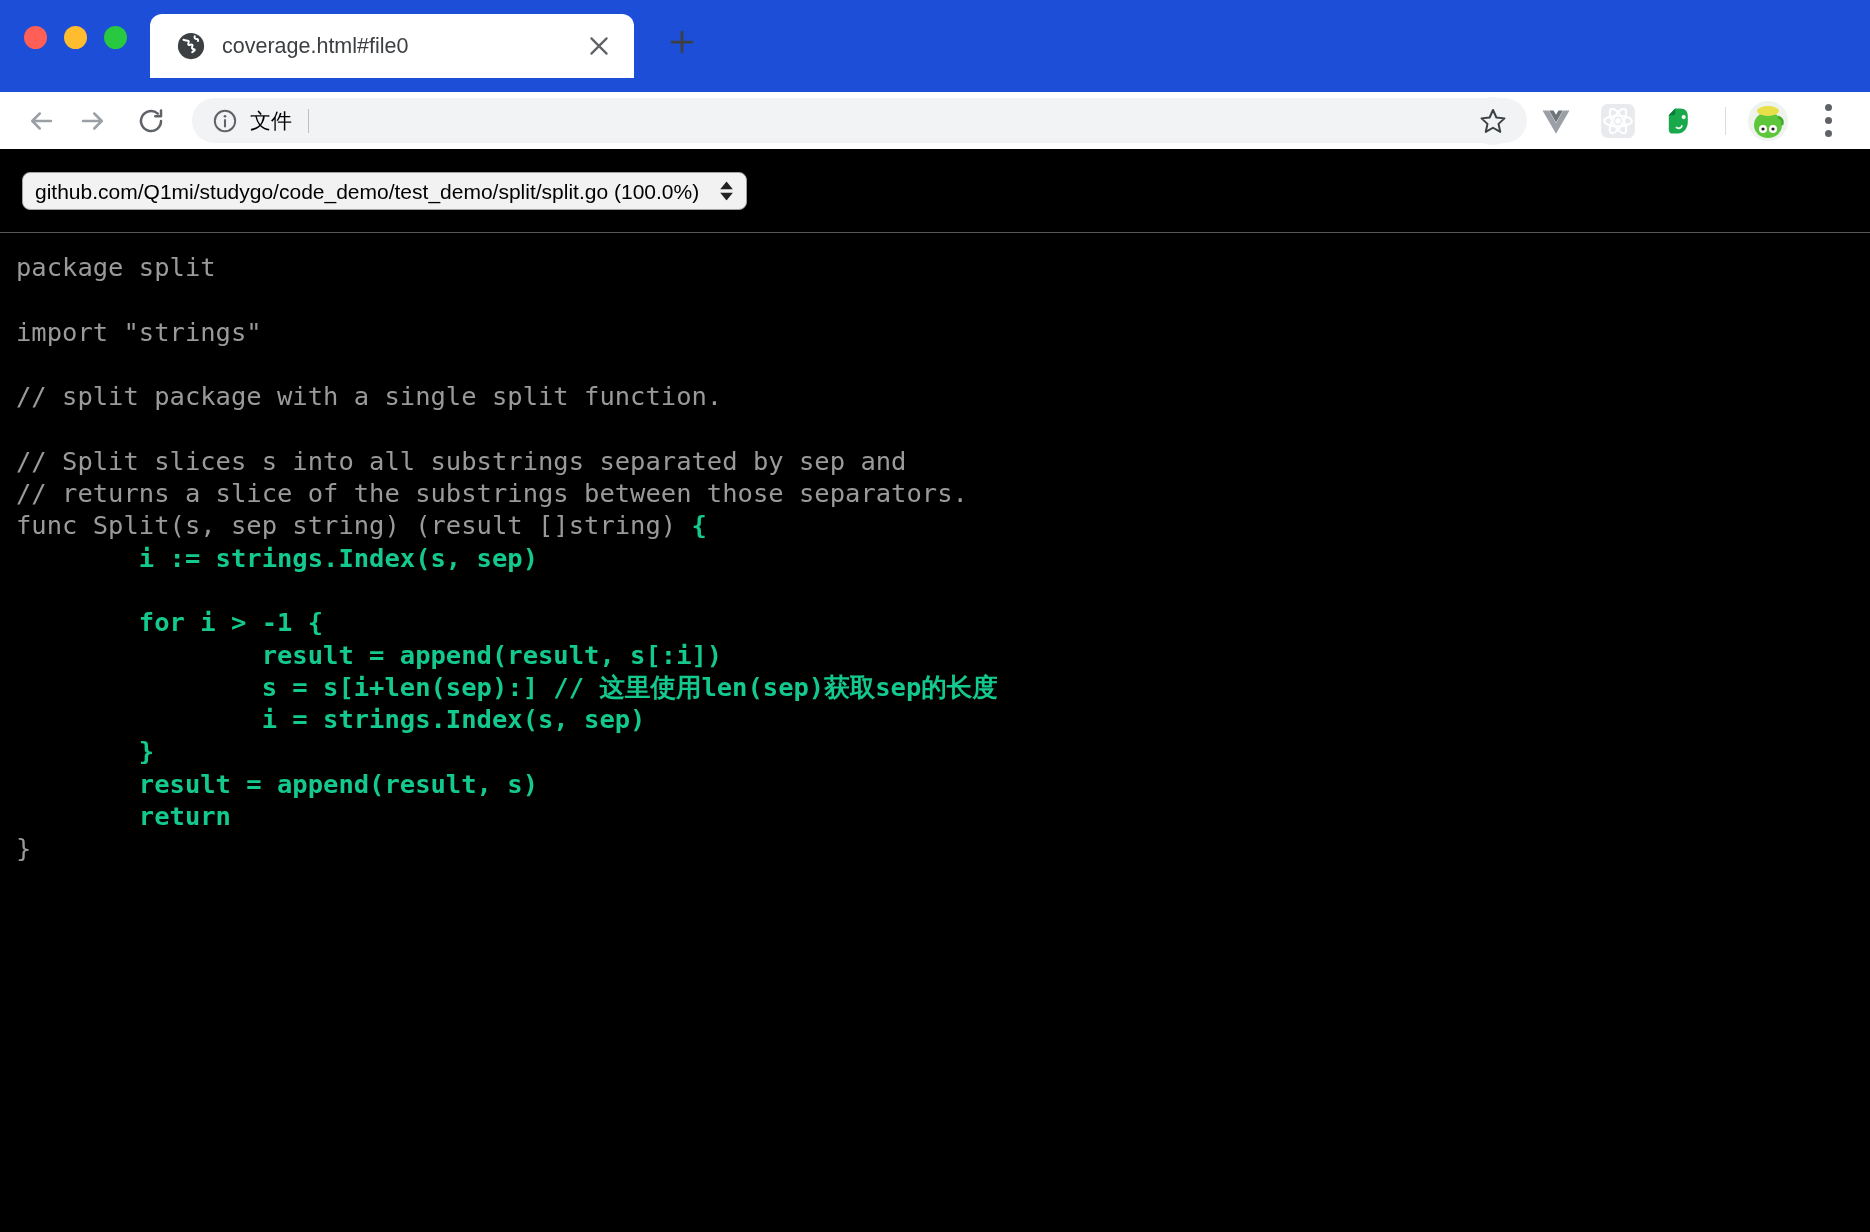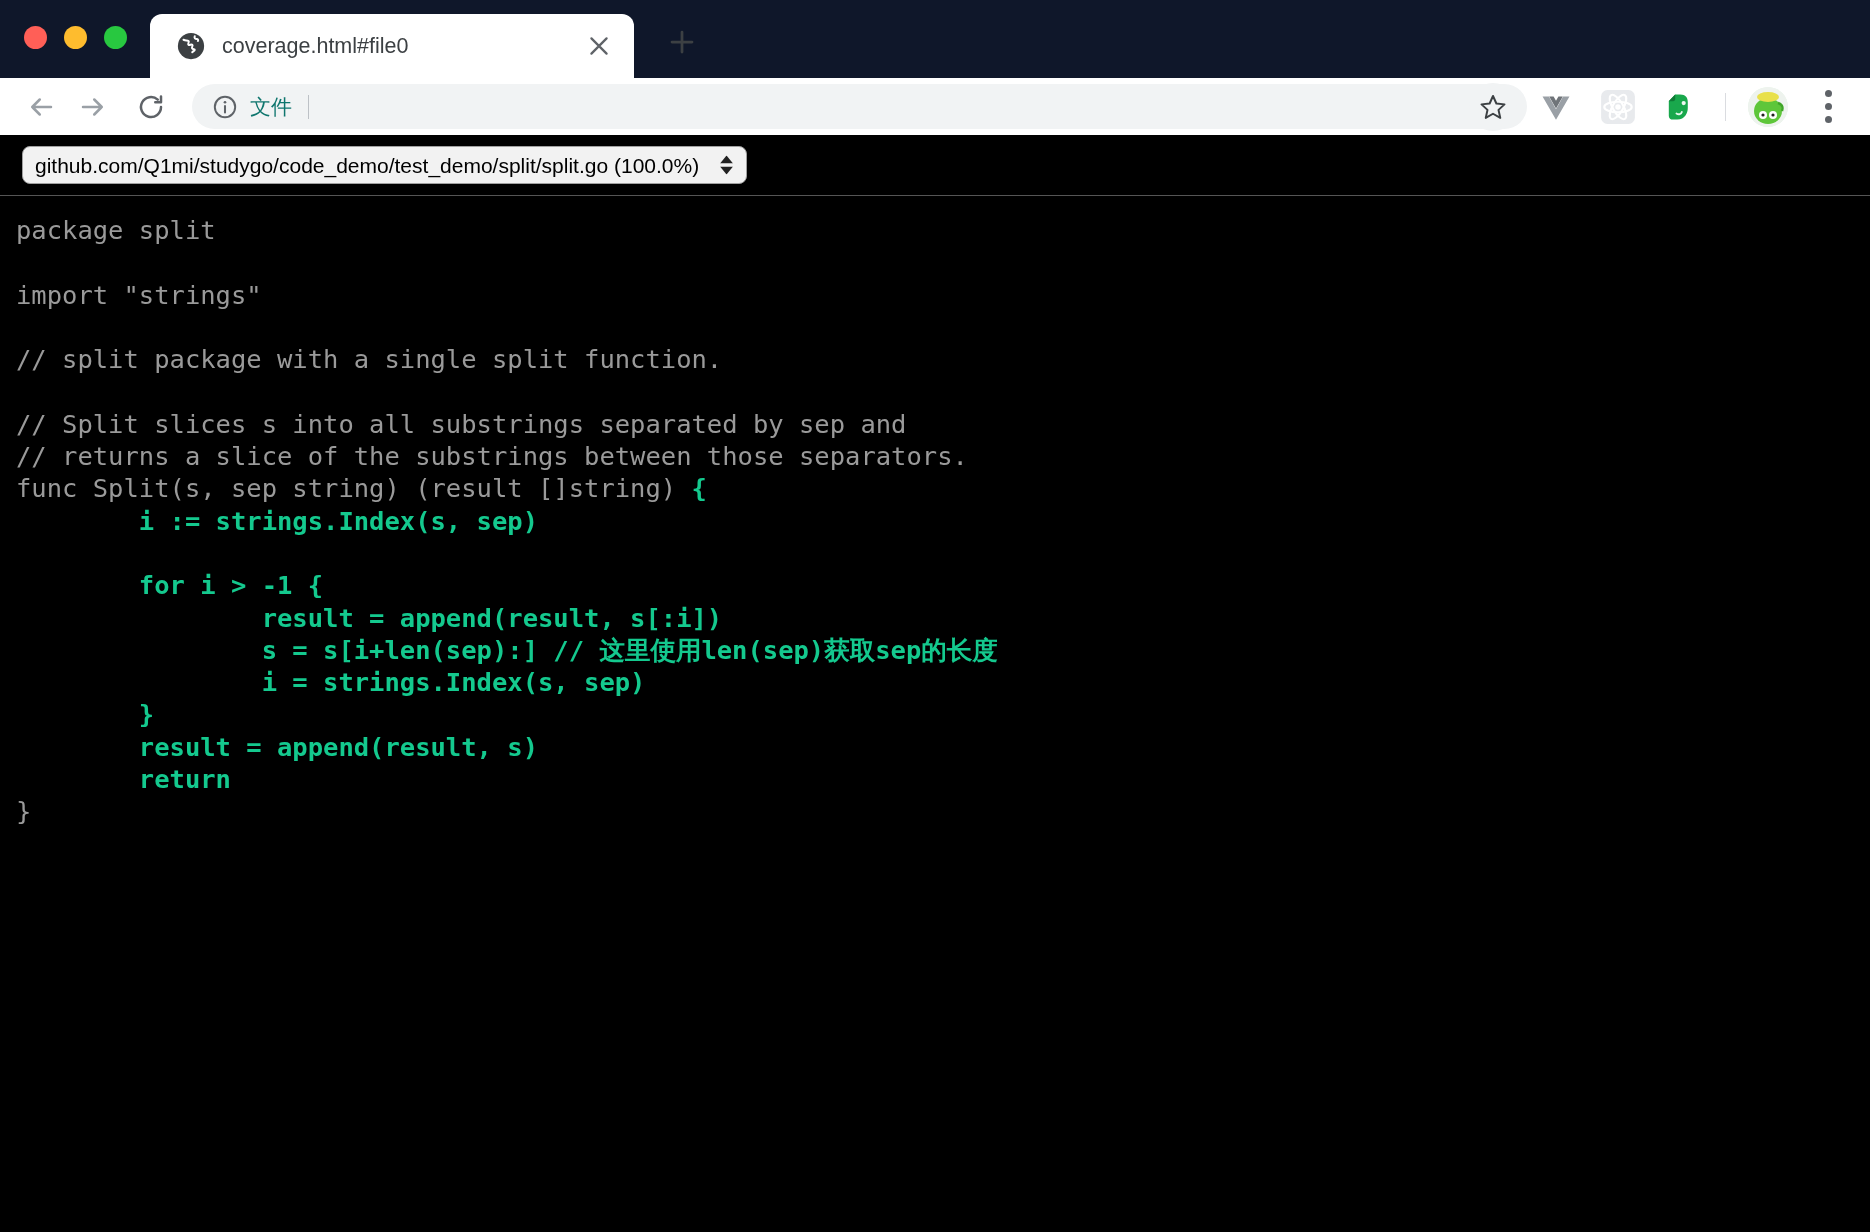--- a/index.html
+++ b/index.html
@@ -9,22 +9,22 @@
     width: 1870px; height: 1232px;
     overflow: hidden;
     background: #000;
     font-family: "Liberation Sans", sans-serif;
   }
 
   
   #browser { width: 1870px; height: 1232px; position: relative; }
 
   .chrome-top {
-    background: #0f172a;
-    height: 78px;
+    background: #1d4ed8;
+    height: 92px;
     position: relative;
   }
   .traffic {
     position: absolute; left: 24px; top: 26px;
     display: flex; gap: 17px; align-items: center;
   }
   .dot { width: 23px; height: 23px; border-radius: 50%; }
   .dot.red { background: #ff5f57; }
   .dot.amber { background: #febc2e; }
   .dot.green { background: #28c840; }
@@ -78,21 +78,21 @@
     height: 45px;
     background: #f1f3f4;
     border-radius: 24px;
     display: flex; align-items: center;
     padding: 0 18px 0 20px;
     min-width: 0;
     margin-right: 8px;
   }
   .info-icon { width: 26px; height: 26px; flex: 0 0 26px; color: #5f6368; margin-right: 12px; }
   .scheme-label {
-    font-size: 21px; color: #0f766e;
+    font-size: 21px; color: #000000;
     white-space: nowrap;
     font-family: "Liberation Sans", sans-serif;
   }
   .omni-sep {
     width: 1px; height: 24px; background: #bdc1c6;
     margin: 0 16px; flex: 0 0 1px;
   }
   .omni-url {
     font-size: 22px; color: #202124;
     white-space: nowrap; overflow: hidden; text-overflow: clip;
@@ -126,21 +126,21 @@
   .menu-dots i { width: 7px; height: 7px; border-radius: 50%; background: #5f6368; display: block; }
 
   
   #page {
     background: #000;
     height: 1097px;
     position: relative;
     overflow: hidden;
   }
   #topbar {
-    height: 61px;
+    height: 84px;
     display: flex; align-items: center;
     padding-left: 22px;
     border-bottom: 1px solid #555;
     background: #000;
   }
   .file-select {
     appearance: none; -webkit-appearance: none;
     background: #f2f2f2;
     border: 1px solid #a0a0a0;
     border-radius: 8px;

